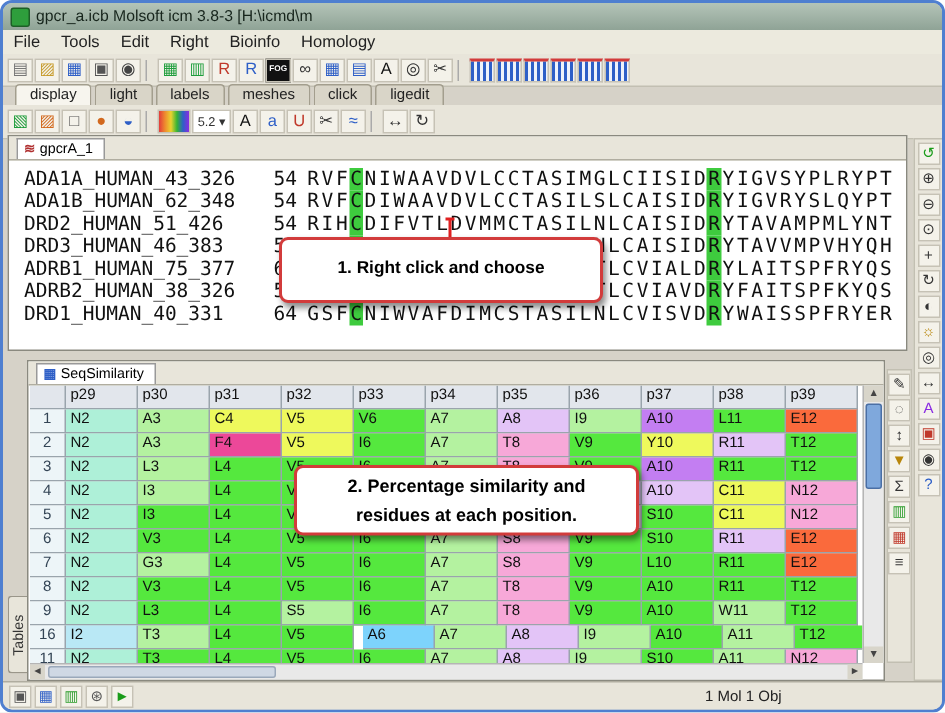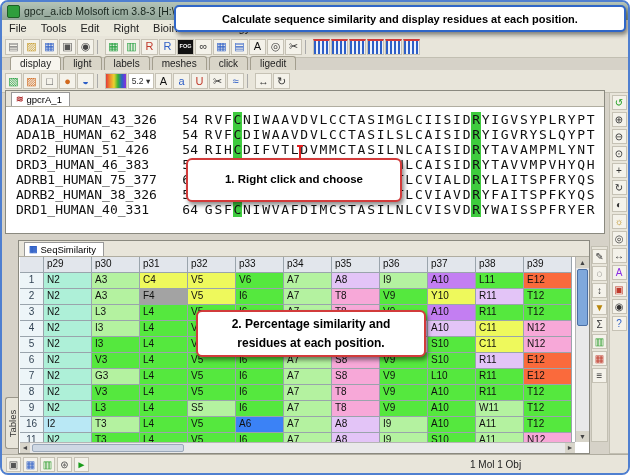--- a/index.html
+++ b/index.html
@@ -236,21 +236,21 @@
           <span class="tcell" style="background: rgb(227, 196, 247);">A8</span>
           <span class="tcell" style="background: rgb(180, 242, 160);">I9</span>
           <span class="tcell" style="background: rgb(195, 126, 242);">A10</span>
           <span class="tcell" style="background: rgb(85, 232, 62);">L11</span>
           <span class="tcell" style="background: rgb(250, 106, 60);">E12</span>
         </div>
         <div class="trow">
           <span class="tcell tnum">2</span>
           <span class="tcell" style="background: rgb(174, 240, 216);">N2</span>
           <span class="tcell" style="background: rgb(180, 242, 160);">A3</span>
-          <span class="tcell" style="background: #a3a3a3;">F4</span>
+          <span class="tcell" style="background: #ec4899;">F4</span>
           <span class="tcell" style="background: rgb(238, 249, 92);">V5</span>
           <span class="tcell" style="background: rgb(85, 232, 62);">I6</span>
           <span class="tcell" style="background: rgb(180, 242, 160);">A7</span>
           <span class="tcell" style="background: rgb(247, 168, 216);">T8</span>
           <span class="tcell" style="background: rgb(85, 232, 62);">V9</span>
           <span class="tcell" style="background: rgb(238, 249, 92);">Y10</span>
           <span class="tcell" style="background: rgb(227, 196, 247);">R11</span>
           <span class="tcell" style="background: rgb(85, 232, 62);">T12</span>
         </div>
         <div class="trow">
@@ -350,21 +350,21 @@
           <span class="tcell" style="background: rgb(85, 232, 62);">A10</span>
           <span class="tcell" style="background: rgb(180, 242, 160);">W11</span>
           <span class="tcell" style="background: rgb(85, 232, 62);">T12</span>
         </div>
         <div class="trow">
           <span class="tcell tnum">16</span>
           <span class="tcell" style="background: rgb(185, 232, 245);">I2</span>
           <span class="tcell" style="background: rgb(180, 242, 160);">T3</span>
           <span class="tcell" style="background: rgb(85, 232, 62);">L4</span>
           <span class="tcell" style="background: rgb(85, 232, 62);">V5</span>
-          <span class="tcell" style="background: #3b82f6;">A6</span>
+          <span class="tcell" style="background: #7dd3fc; margin-left: 6px;">A6</span>
           <span class="tcell" style="background: rgb(180, 242, 160);">A7</span>
           <span class="tcell" style="background: rgb(227, 196, 247);">A8</span>
           <span class="tcell" style="background: rgb(180, 242, 160);">I9</span>
           <span class="tcell" style="background: rgb(85, 232, 62);">A10</span>
           <span class="tcell" style="background: rgb(180, 242, 160);">A11</span>
           <span class="tcell" style="background: rgb(85, 232, 62);">T12</span>
         </div>
         <div class="trow">
           <span class="tcell tnum">11</span>
           <span class="tcell" style="background: rgb(174, 240, 216);">N2</span>
@@ -451,23 +451,20 @@
     <span class="statusicons" id="statusicons">
         <span class="tbi" style="color: rgb(85, 85, 85);">▣</span>
         <span class="tbi" style="color: rgb(46, 95, 199);">▦</span>
         <span class="tbi" style="color: rgb(46, 158, 46);">▥</span>
         <span class="tbi" style="color: rgb(85, 85, 85);">⊛</span>
         <span class="tbi" style="color: rgb(26, 156, 26);">►</span>
       </span>
     <span class="stat-right">1 Mol 1 Obj</span>
   </div>
 
-  <div class="banner">
-    <span>Calculate sequence similarity and display residues at each position.</span>
-  </div>
 
   <div class="callout" id="callout1">
     <span>1. Right click and choose</span>
   </div>
 
   <div class="callout" id="callout2">
     <span>2. Percentage similarity and</span>
     <span>residues at each position.</span>
   </div>
 

